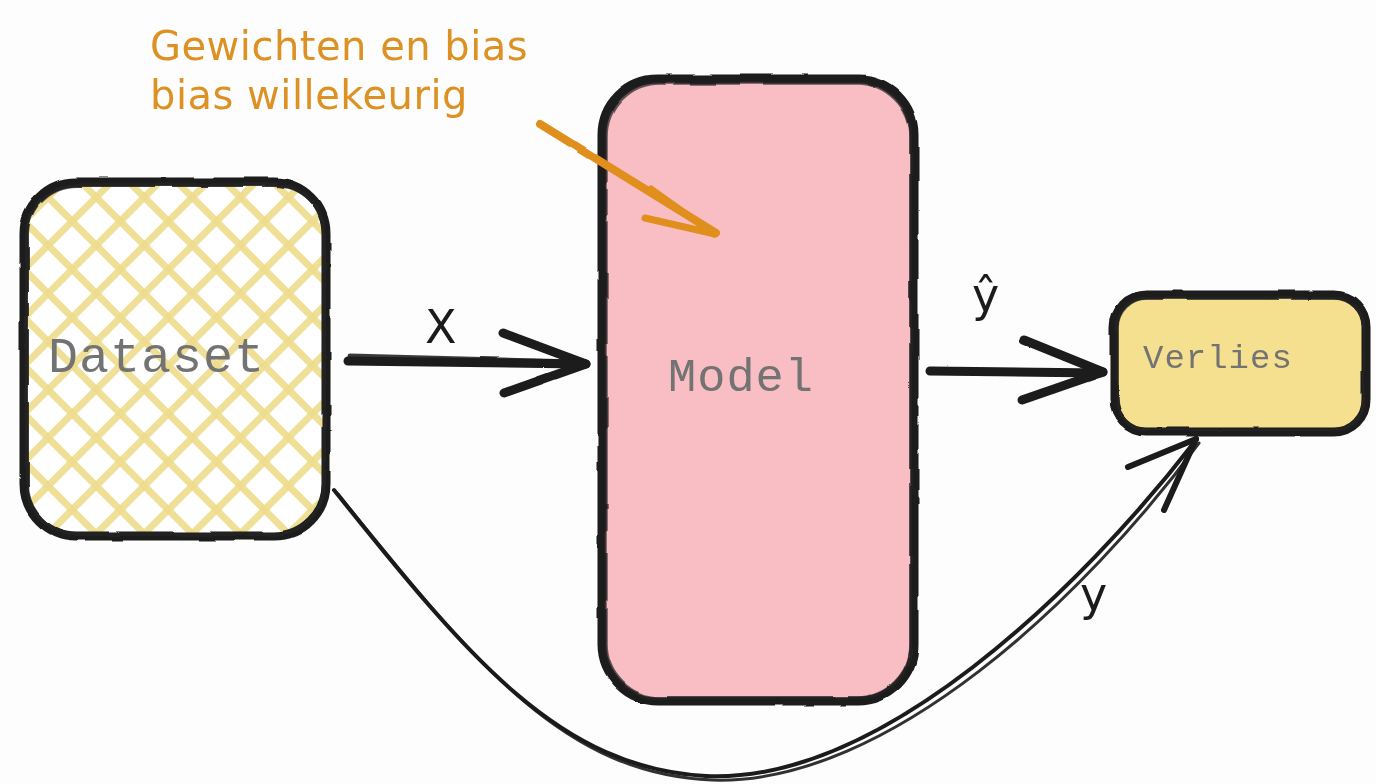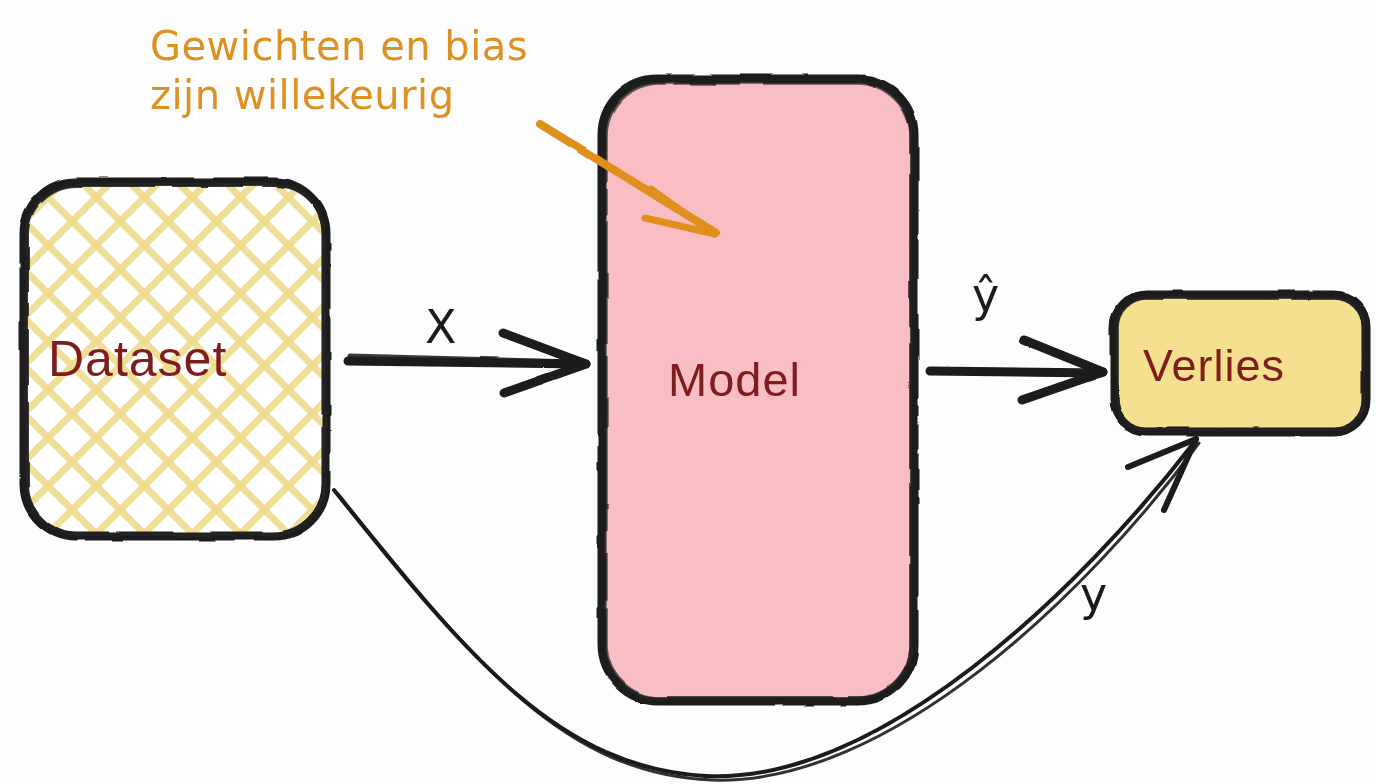--- a/index.html
+++ b/index.html
@@ -20,22 +20,22 @@
   }
   #stage svg.layer {
     position: absolute;
     left: 0;
     top: 0;
     width: 1376px;
     height: 784px;
   }
   .node-label {
     position: absolute;
-    font-family: Liberation Sans, sans-serif;
-    color: #7f1d1d;
+    font-family: Liberation Mono, monospace;
+    color: #737373;
     white-space: nowrap;
     pointer-events: none;
   }
   .edge-label {
     position: absolute;
     font-family: "DejaVu Sans", sans-serif;
     color: #1b1b1b;
     white-space: nowrap;
   }
   .note-text {
@@ -54,21 +54,21 @@
   }
   #label-model {
     left: 668px;
     top: 352px;
     font-size: 47px;
     letter-spacing: 1px;
   }
   #label-verlies {
     left: 1143px;
     top: 340px;
-    font-size: 45px;
+    font-size: 34px;
     letter-spacing: 1px;
   }
   #label-x {
     left: 425px;
     top: 300px;
     font-size: 46px;
   }
   #label-yhat {
     left: 972px;
     top: 268px;
@@ -155,21 +155,21 @@
 
     <g filter="url(#roughsoft)">
       <path d="M540 124 L716 233" fill="none" stroke="#e08f1f" stroke-width="8" stroke-linecap="round"></path>
       <path d="M651 189 L714 234" fill="none" stroke="#e08f1f" stroke-width="7" stroke-linecap="round"></path>
       <path d="M645 218 L715 234" fill="none" stroke="#e08f1f" stroke-width="7" stroke-linecap="round"></path>
     </g>
   </svg>
 
   <div class="note-text" id="note-weights">
     <span>Gewichten en bias</span>
-    <span class="line2">zijn willekeurig</span>
+    <span class="line2">bias willekeurig</span>
   </div>
 
   <div class="node-label" id="label-dataset">Dataset</div>
 
   <div class="node-label" id="label-model">Model</div>
 
   <div class="node-label" id="label-verlies">Verlies</div>
 
   <div class="edge-label" id="label-x">X</div>
 

